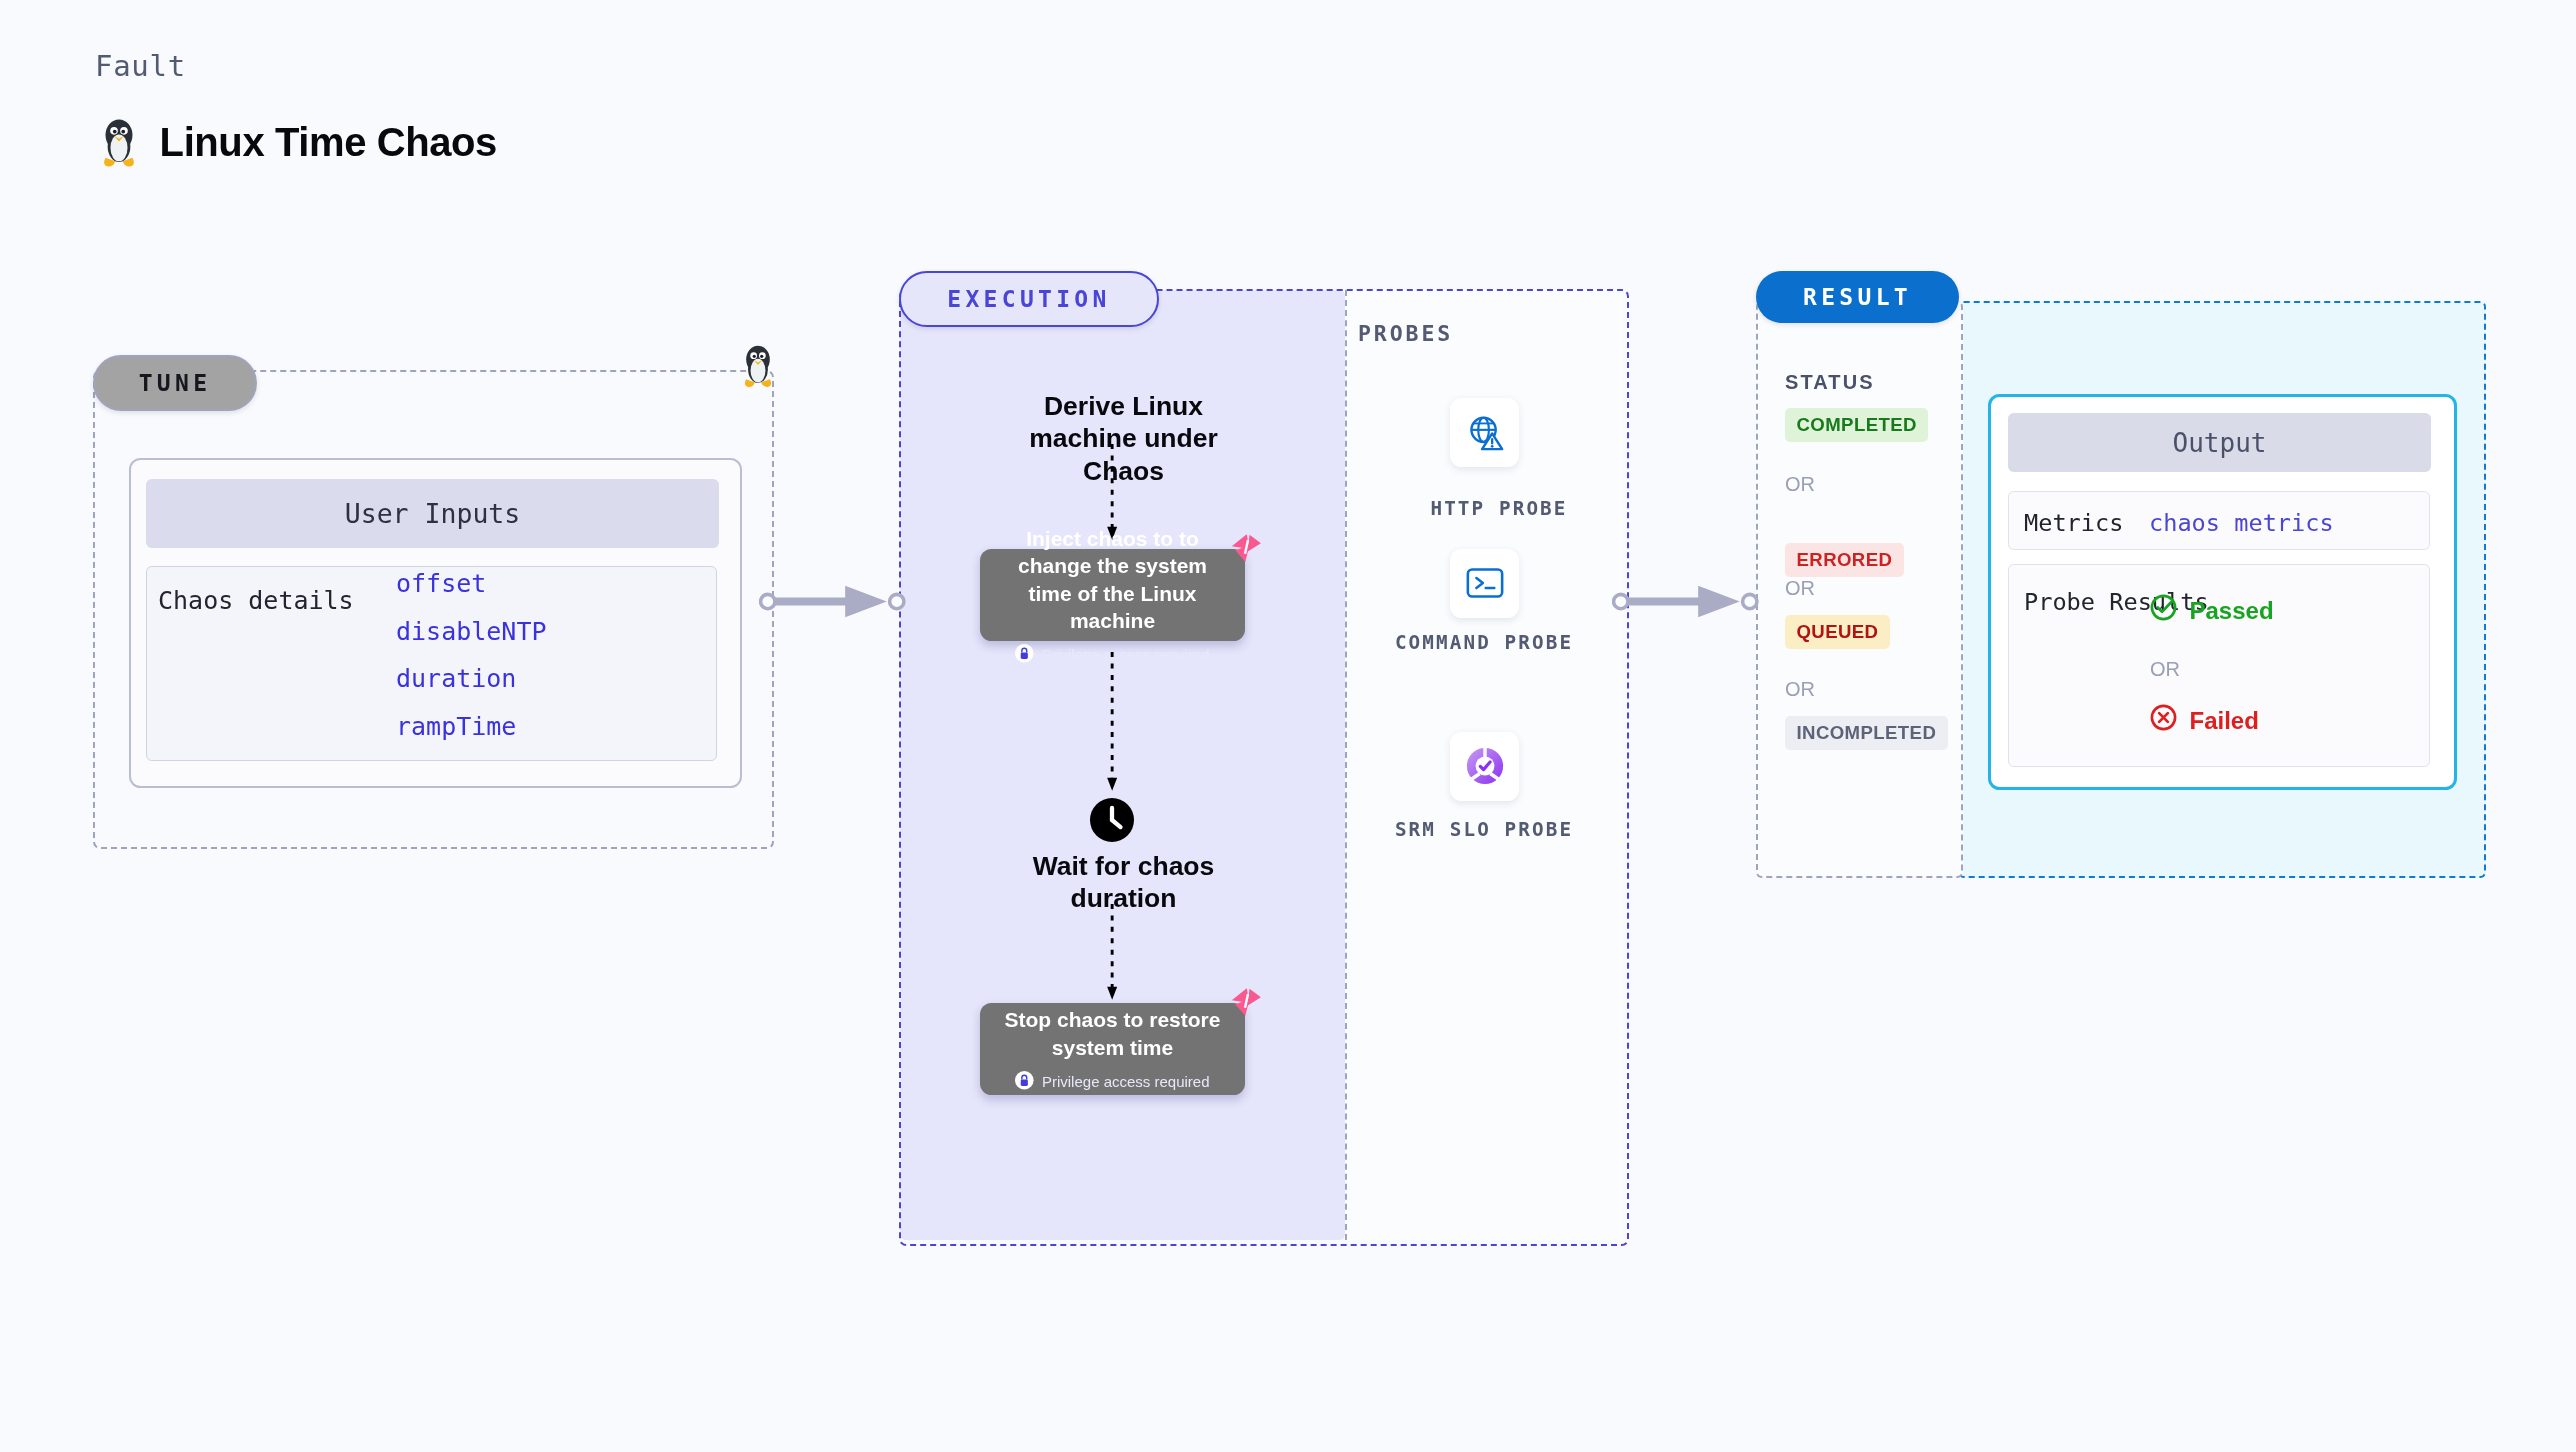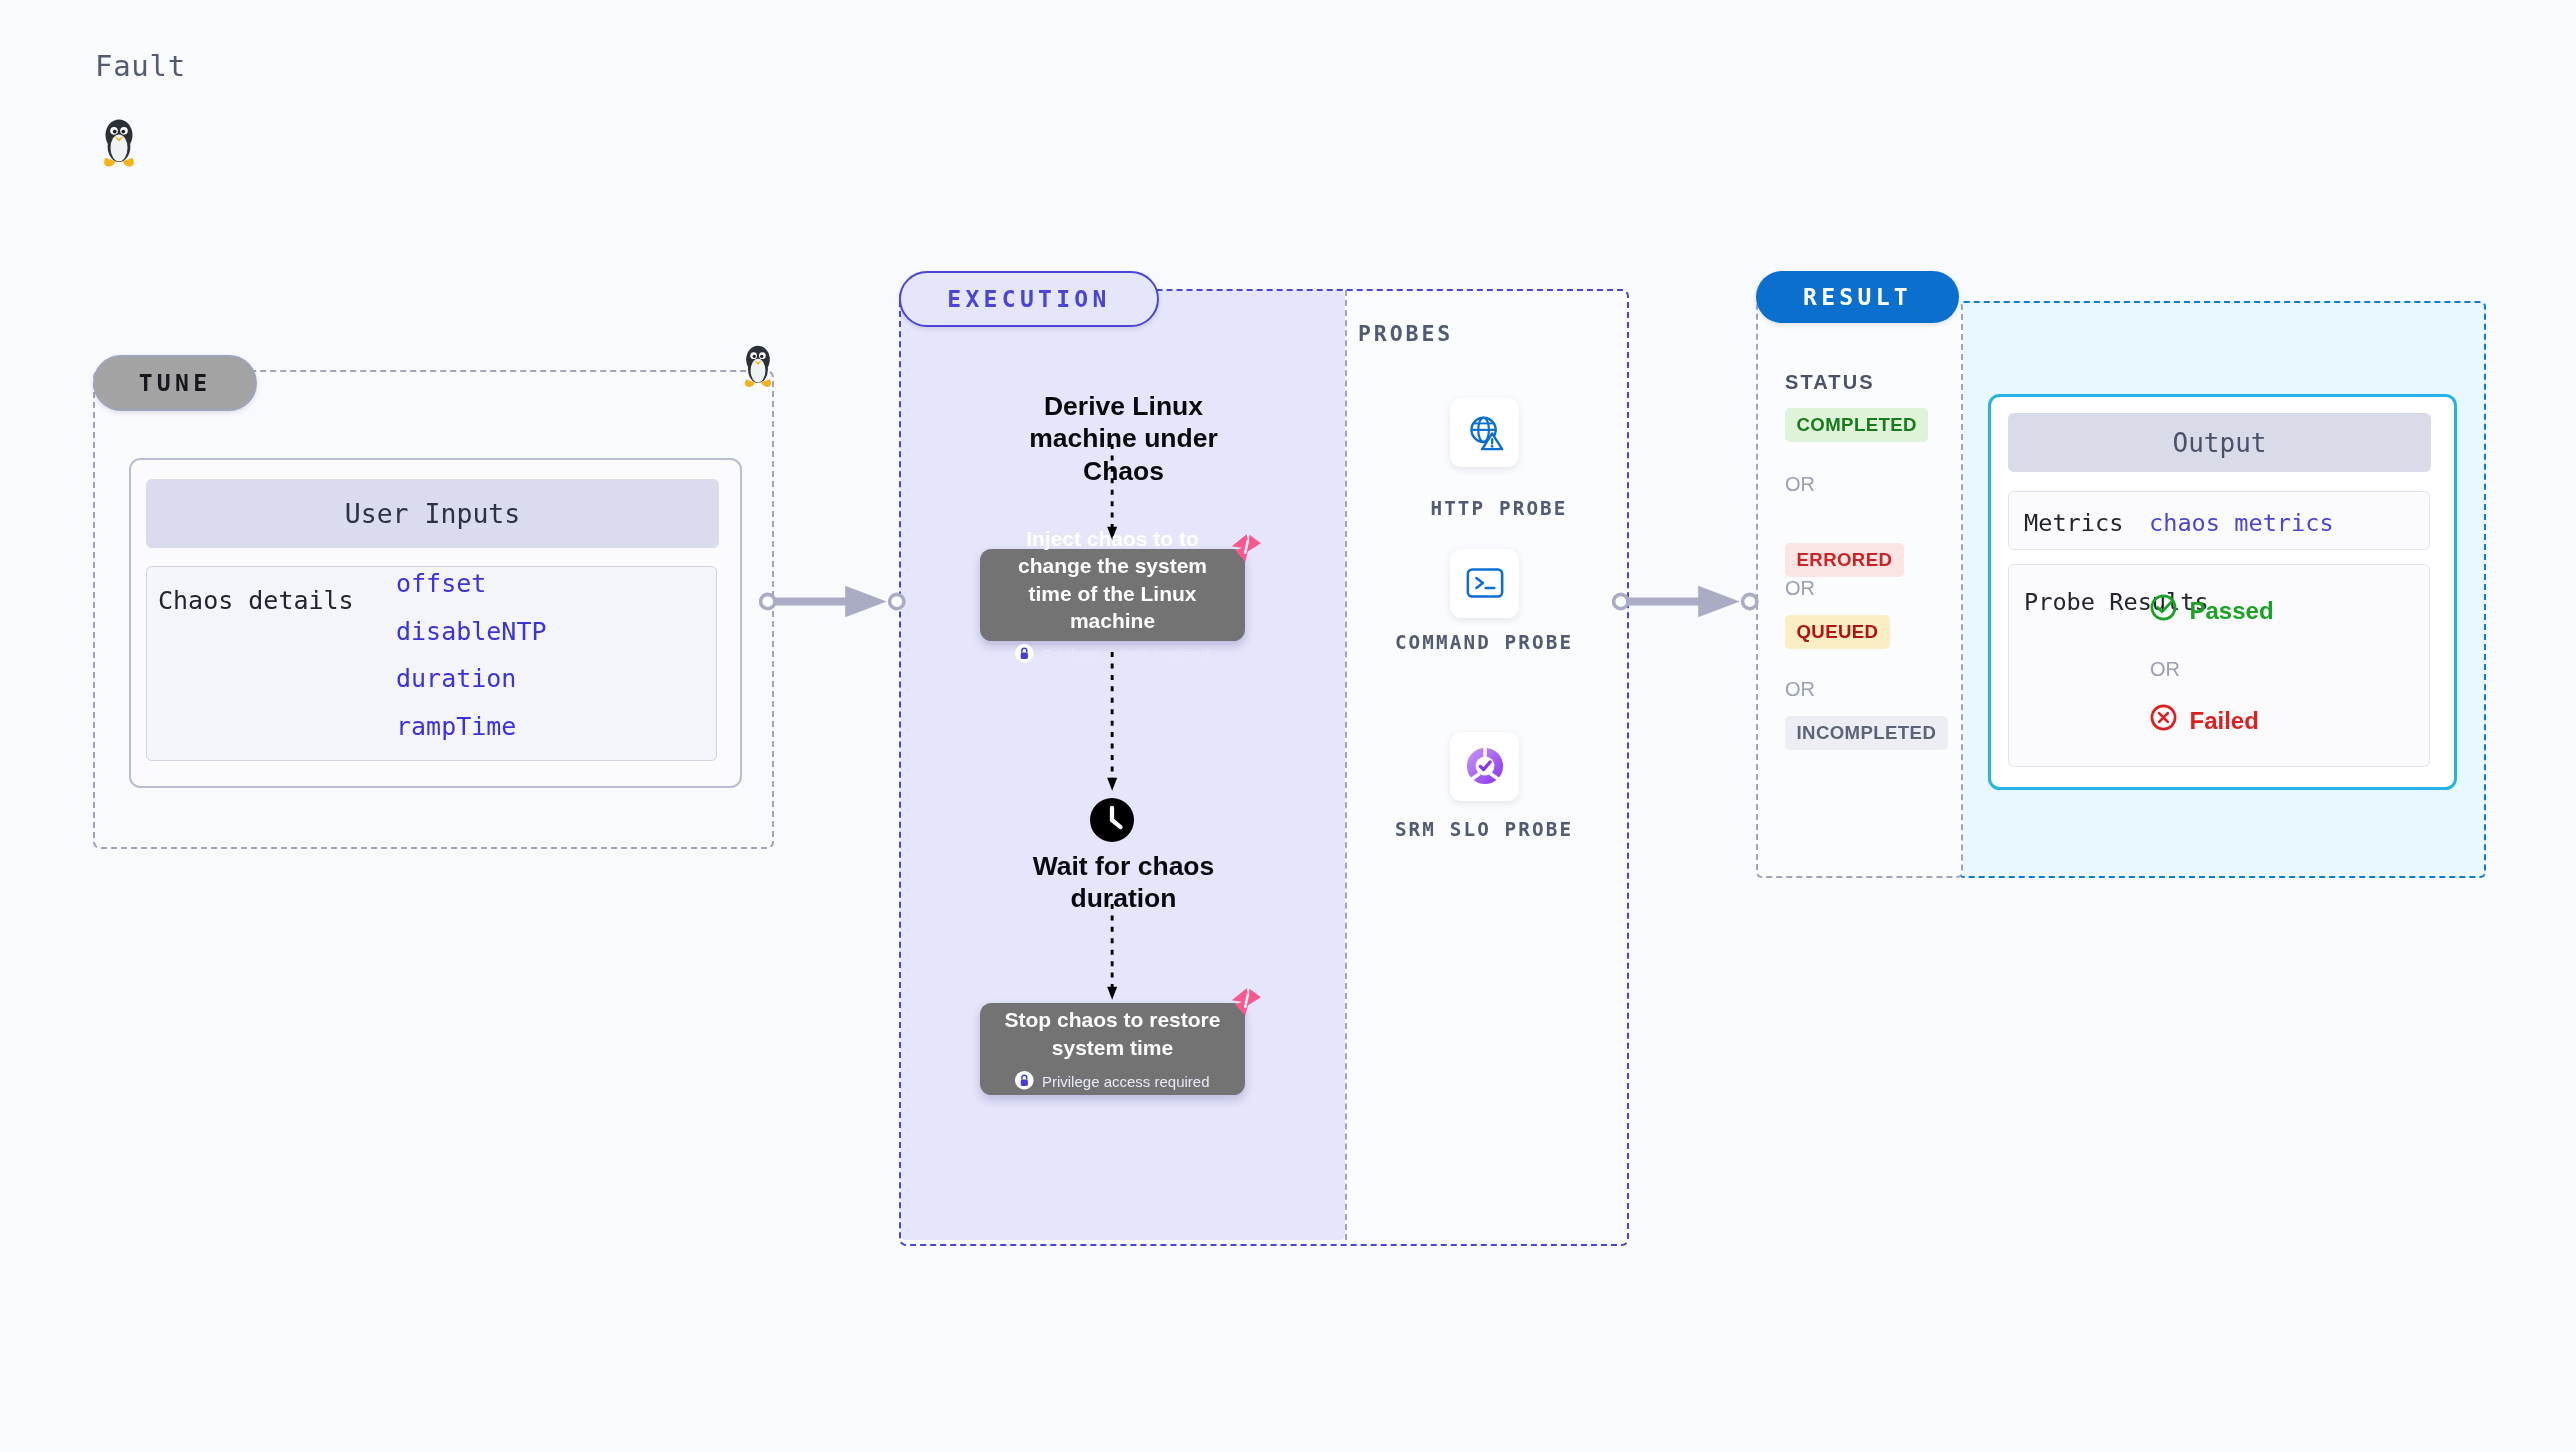--- a/index.html
+++ b/index.html
@@ -189,20 +189,21 @@
       <ellipse cx="31" cy="46" rx="12" ry="19" fill="#eef2f2"></ellipse>
       <circle cx="24" cy="22" r="5.4" fill="#fff"></circle>
         <circle cx="38" cy="22" r="5.4" fill="#fff"></circle>
       <circle cx="25" cy="23" r="2.6" fill="#1b1f25"></circle>
         <circle cx="37" cy="23" r="2.6" fill="#1b1f25"></circle>
       <path d="M24 29 L31 33 L38 29 L31 37 Z" fill="#f5b319"></path>
       <path d="M12 60 q-5 10 2 12 q8 2 12 -7 z" fill="#f5b319"></path>
       <path d="M50 60 q5 10 -2 12 q-8 2 -12 -7 z" fill="#f5b319"></path>
     </svg>
   </span>
+  <span id="fault-title">Linux Time Chaos</span>
 </div>
 
 <div id="tune-panel"></div>
 <div id="tune-pill" class="pill">TUNE</div>
 
 <div id="user-inputs-card"></div>
 <div id="user-inputs-head">User Inputs</div>
 <div id="chaos-details-box"></div>
 <div id="chaos-details-label">Chaos details</div>
 <div id="chaos-params">

